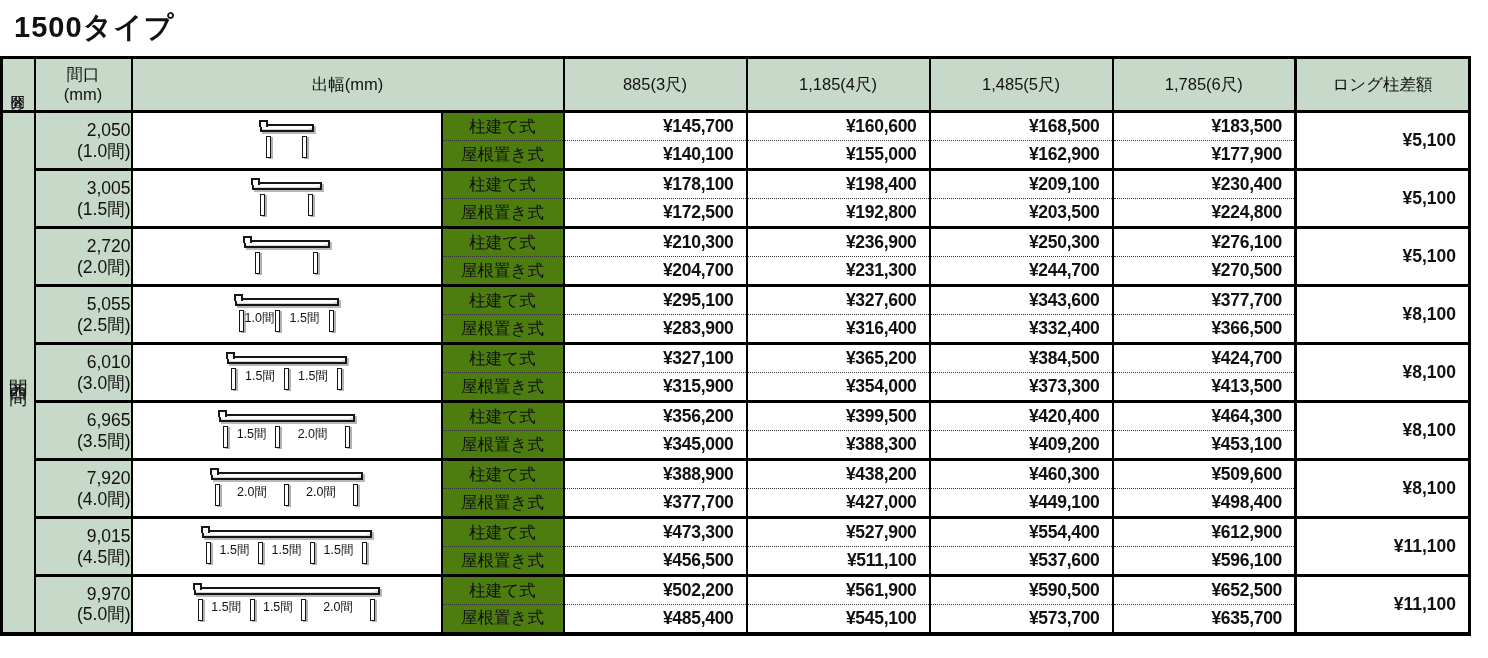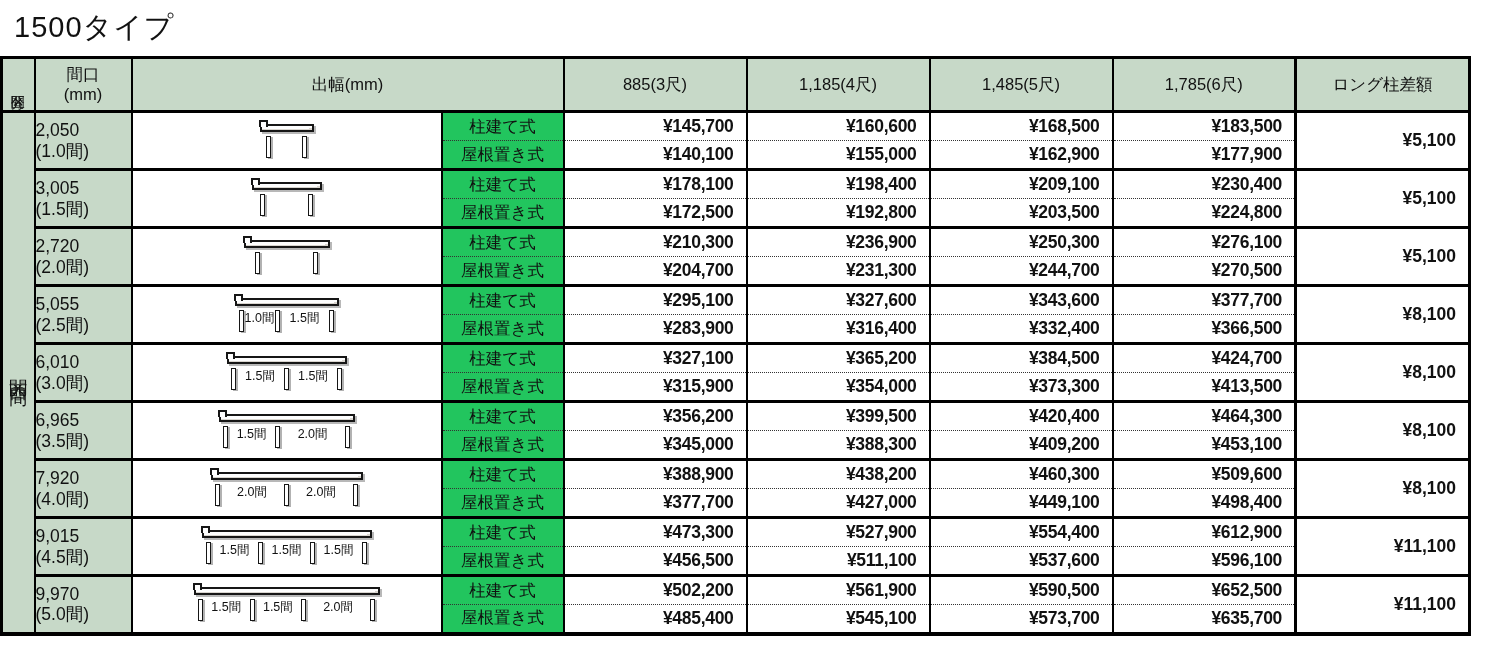--- a/index.html
+++ b/index.html
@@ -11,21 +11,21 @@
   html,body{margin:0;padding:0;background:#ffffff;}
   body{
     width:1488px;height:658px;overflow:hidden;
     font-family:"Liberation Sans","DejaVu Sans",sans-serif;
     color:var(--text);
   }
   .page{position:relative;width:1488px;height:658px;}
   .title{
     margin:9px 0 11px 14px;
     font-size:29px;line-height:36px;
-    font-weight:400;letter-spacing:1px;
+    font-weight:700;letter-spacing:1px;
   }
   table.price-table{
     border-collapse:collapse;table-layout:fixed;
     width:1468px;
     border:3px solid var(--border);
     border-bottom-width:4px;
   }
   col.c1{width:33px;}  col.c2{width:97px;}  col.c3{width:310px;}
   col.c4{width:122px;} col.cp{width:183px;} col.c9{width:174px;}
   th,td{border:2px solid var(--border);padding:0;}
@@ -43,28 +43,28 @@
     text-align:center;vertical-align:middle;
   }
   th.vtext{font-size:14px;letter-spacing:0;line-height:1;padding:0 2px;}
   td.group-label{
     background:var(--header-bg);
     font-size:18px;letter-spacing:5px;
     vertical-align:middle;
   }
   td.c-maguchi{
     background:var(--header-bg);
-    text-align:left;vertical-align:middle;
+    text-align:right;vertical-align:middle;
     font-size:17.5px;
   }
   td.c-maguchi .mm,td.c-maguchi .ken{line-height:1.18;}
   td.c-diagram{background:#fff;vertical-align:middle;}
   td.c-type{
     text-align:center;vertical-align:middle;
-    font-size:16.5px;background:#22c55e;
+    font-size:16.5px;background:#4d7c0f;
   }
   td.c-price{
     text-align:right;vertical-align:middle;
     font-size:17.5px;font-weight:bold;
     padding-right:12px;letter-spacing:-0.3px;
     background:#fff;
   }
   td.c-diff{
     text-align:right;vertical-align:middle;
     font-size:17.5px;font-weight:bold;

